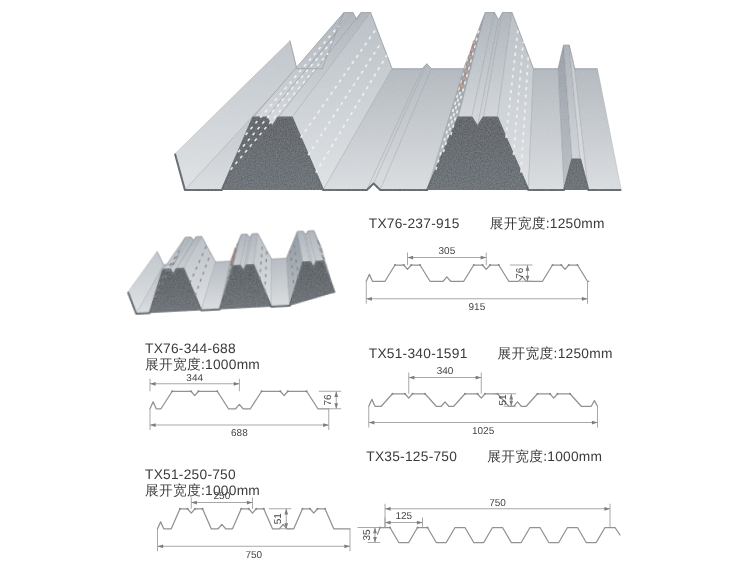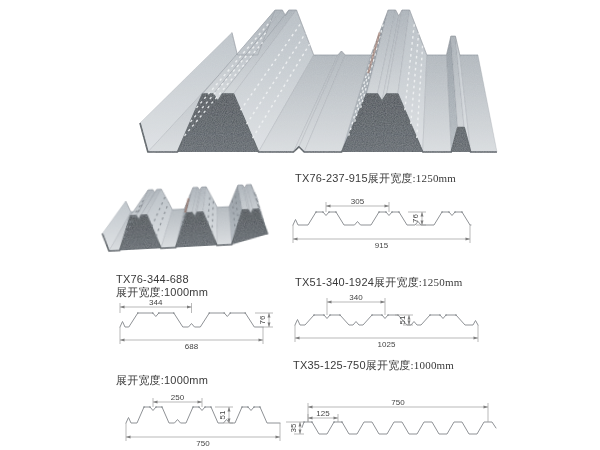--- a/index.html
+++ b/index.html
@@ -1,19 +1,19 @@
 <!DOCTYPE html>
 <html><head>
 <meta charset="utf-8">
 <style>
   html,body{margin:0;padding:0;background:#fff;}
   .canvas{position:relative;width:600px;height:450px;background:#ffffff;overflow:hidden;
           font-family:"Liberation Sans",sans-serif;}
   .lbl{position:absolute;font-size:11px;color:#3a3a3a;letter-spacing:.2px;white-space:nowrap;}
-  .lbl-inline .gap{margin-left:0;font-family:Liberation Serif, serif;}
+  .lbl-inline .gap{margin-left:24px;}
   .lbl-stack span{display:block;line-height:13px;}
   .diag{position:absolute;}
   svg text{font-family:"Liberation Sans",sans-serif;font-size:8px;}
   .prof{fill:none;stroke-width:1;stroke-linejoin:round;stroke-linecap:round;}
   .dim{stroke-width:0.7;fill:none;}
 </style>
 </head>
 <body>
 
 <div class="canvas">
@@ -158,23 +158,24 @@
     </svg>
 
   <div class="lbl lbl-inline" style="left:295px;top:171px">
     <span>TX76-237-915</span><span class="gap">展开宽度:1250mm</span>
   </div>
   <div class="lbl lbl-stack" style="left:116px;top:273px">
     <span>TX76-344-688</span>
     <span>展开宽度:1000mm</span>
   </div>
   <div class="lbl lbl-inline" style="left:295px;top:275px">
-    <span>TX51-340-1924</span><span class="gap">展开宽度:1250mm</span>
+    <span>TX51-340-1591</span><span class="gap">展开宽度:1250mm</span>
   </div>
   <div class="lbl lbl-stack" style="left:116px;top:374px">
+    <span>TX51-250-750</span>
     <span>展开宽度:1000mm</span>
   </div>
   <div class="lbl lbl-inline" style="left:293px;top:358px">
     <span>TX35-125-750</span><span class="gap">展开宽度:1000mm</span>
   </div>
 
   <svg id="diag0" class="diag" style="left:288px;top:190px" width="205" height="68">
       <polyline points="5.0,35.0 7.5,29.5 10.0,35.0 20.0,35.0 28.0,22.0 35.0,22.0 38.0,25.5 41.0,22.0 48.0,22.0 56.0,35.0 66.5,35.0 69.5,31.5 72.5,35.0 83.0,35.0 91.0,22.0 98.0,22.0 101.0,25.5 104.0,22.0 111.0,22.0 119.0,35.0 127.0,35.0 130.0,31.5 133.0,35.0 146.0,35.0 154.0,22.0 161.0,22.0 164.0,25.5 167.0,22.0 174.0,22.0 182.0,35.0 183.0,35.0" class="prof" stroke="#8f9296"></polyline>
       <circle cx="28" cy="22" r="0.8" fill="#85898d"></circle>
       <circle cx="35" cy="22" r="0.8" fill="#85898d"></circle>

